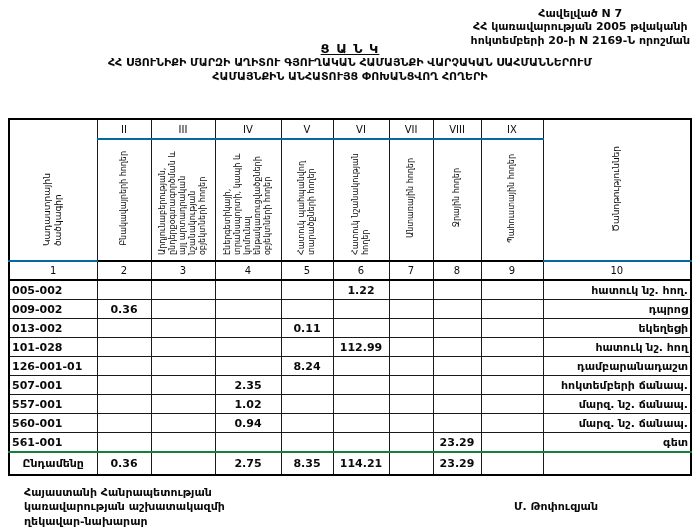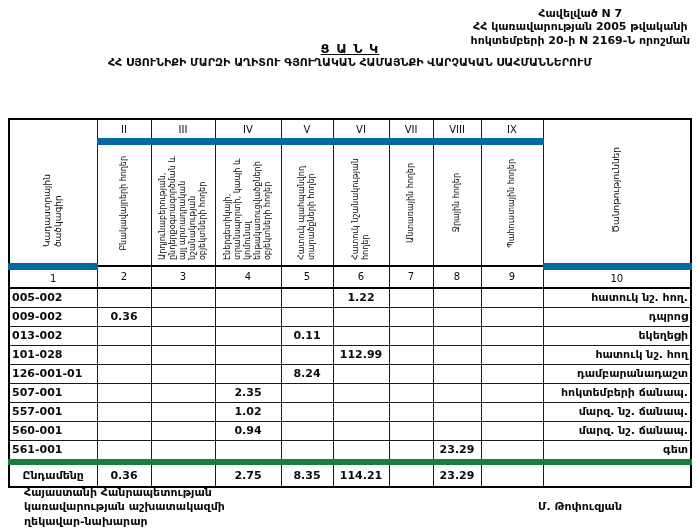--- a/index.html
+++ b/index.html
@@ -25,63 +25,64 @@
   }
   
   table.land{
     position:absolute;top:118px;left:8px;
     border-collapse:collapse;table-layout:fixed;width:682px;
     border:2px solid #000;
   }
   table.land th,table.land td{
     border:1px solid #1a1a1a;padding:0 2px;overflow:hidden;
   }
-  tr.numerals th{height:18px;font-size:10px;font-weight:normal;text-align:center;border-bottom:7px solid #0369a1;}
+  tr.numerals th{height:18px;font-size:10px;font-weight:normal;text-align:center;border-bottom:2px solid #0369a1;}
   tr.catrow th{height:120px;vertical-align:middle;text-align:center;font-weight:normal;}
   th.span-head{border-bottom:1px solid #1a1a1a;}
   .vert{
     display:inline-block;
     writing-mode:vertical-rl;
     transform:rotate(180deg);
     max-height:114px;
     font-size:8px;line-height:1.25;font-weight:normal;text-align:left;
     white-space:normal;
   }
   .vert.code-h{font-size:9px;}
   tr.colnums td{height:17px;text-align:center;font-size:10px;border-top:2px solid #000;border-bottom:2px solid #000;}
   tbody.rows td{height:18px;font-size:11px;font-weight:bold;}
   td.code{text-align:left;padding-left:3px;}
   td.val{text-align:center;}
   td.note{text-align:right;font-size:10.5px;padding-left:3px;}
-  tr.total td{height:21px;border-top:6px solid #15803d;border-bottom:2px solid #000;}
+  tr.total td{height:21px;border-top:2px solid #15803d;border-bottom:2px solid #000;}
   tr.total td.code{text-align:center;}
   
   .footer{
     position:absolute;top:486px;left:0;width:700px;
     display:flex;justify-content:space-between;align-items:center;
-    padding:0 78px 0 24px;box-sizing:border-box;
+    padding:0 102px 0 24px;box-sizing:border-box;
     font-size:11px;font-weight:bold;line-height:1.3;
   }
   .sig-name{font-size:11px;font-weight:bold;}
 </style>
 </head>
 <body>
 
 <div class="page">
 
   <div class="annex">
     <div>Հավելված N 7</div>
     <div>ՀՀ կառավարության 2005 թվականի</div>
     <div>հոկտեմբերի 20-ի N 2169-Ն որոշման</div>
   </div>
 
   <div class="doc-title">Ց Ա Ն Կ</div>
 
   <div class="doc-subtitle">
     <div>ՀՀ ՍՅՈՒՆԻՔԻ ՄԱՐԶԻ ԱՂԻՏՈՒ ԳՅՈՒՂԱԿԱՆ ՀԱՄԱՅՆՔԻ ՎԱՐՉԱԿԱՆ ՍԱՀՄԱՆՆԵՐՈՒՄ</div>
+    <div>ՀԱՄԱՅՆՔԻՆ ԱՆՀԱՏՈՒՅՑ ՓՈԽԱՆՑՎՈՂ ՀՈՂԵՐԻ</div>
   </div>
 
   <table class="land">
     <colgroup>
       <col style="width:88px">
         <col style="width:54px">
         <col style="width:64px">
         <col style="width:66px">
       <col style="width:52px">
         <col style="width:56px">

